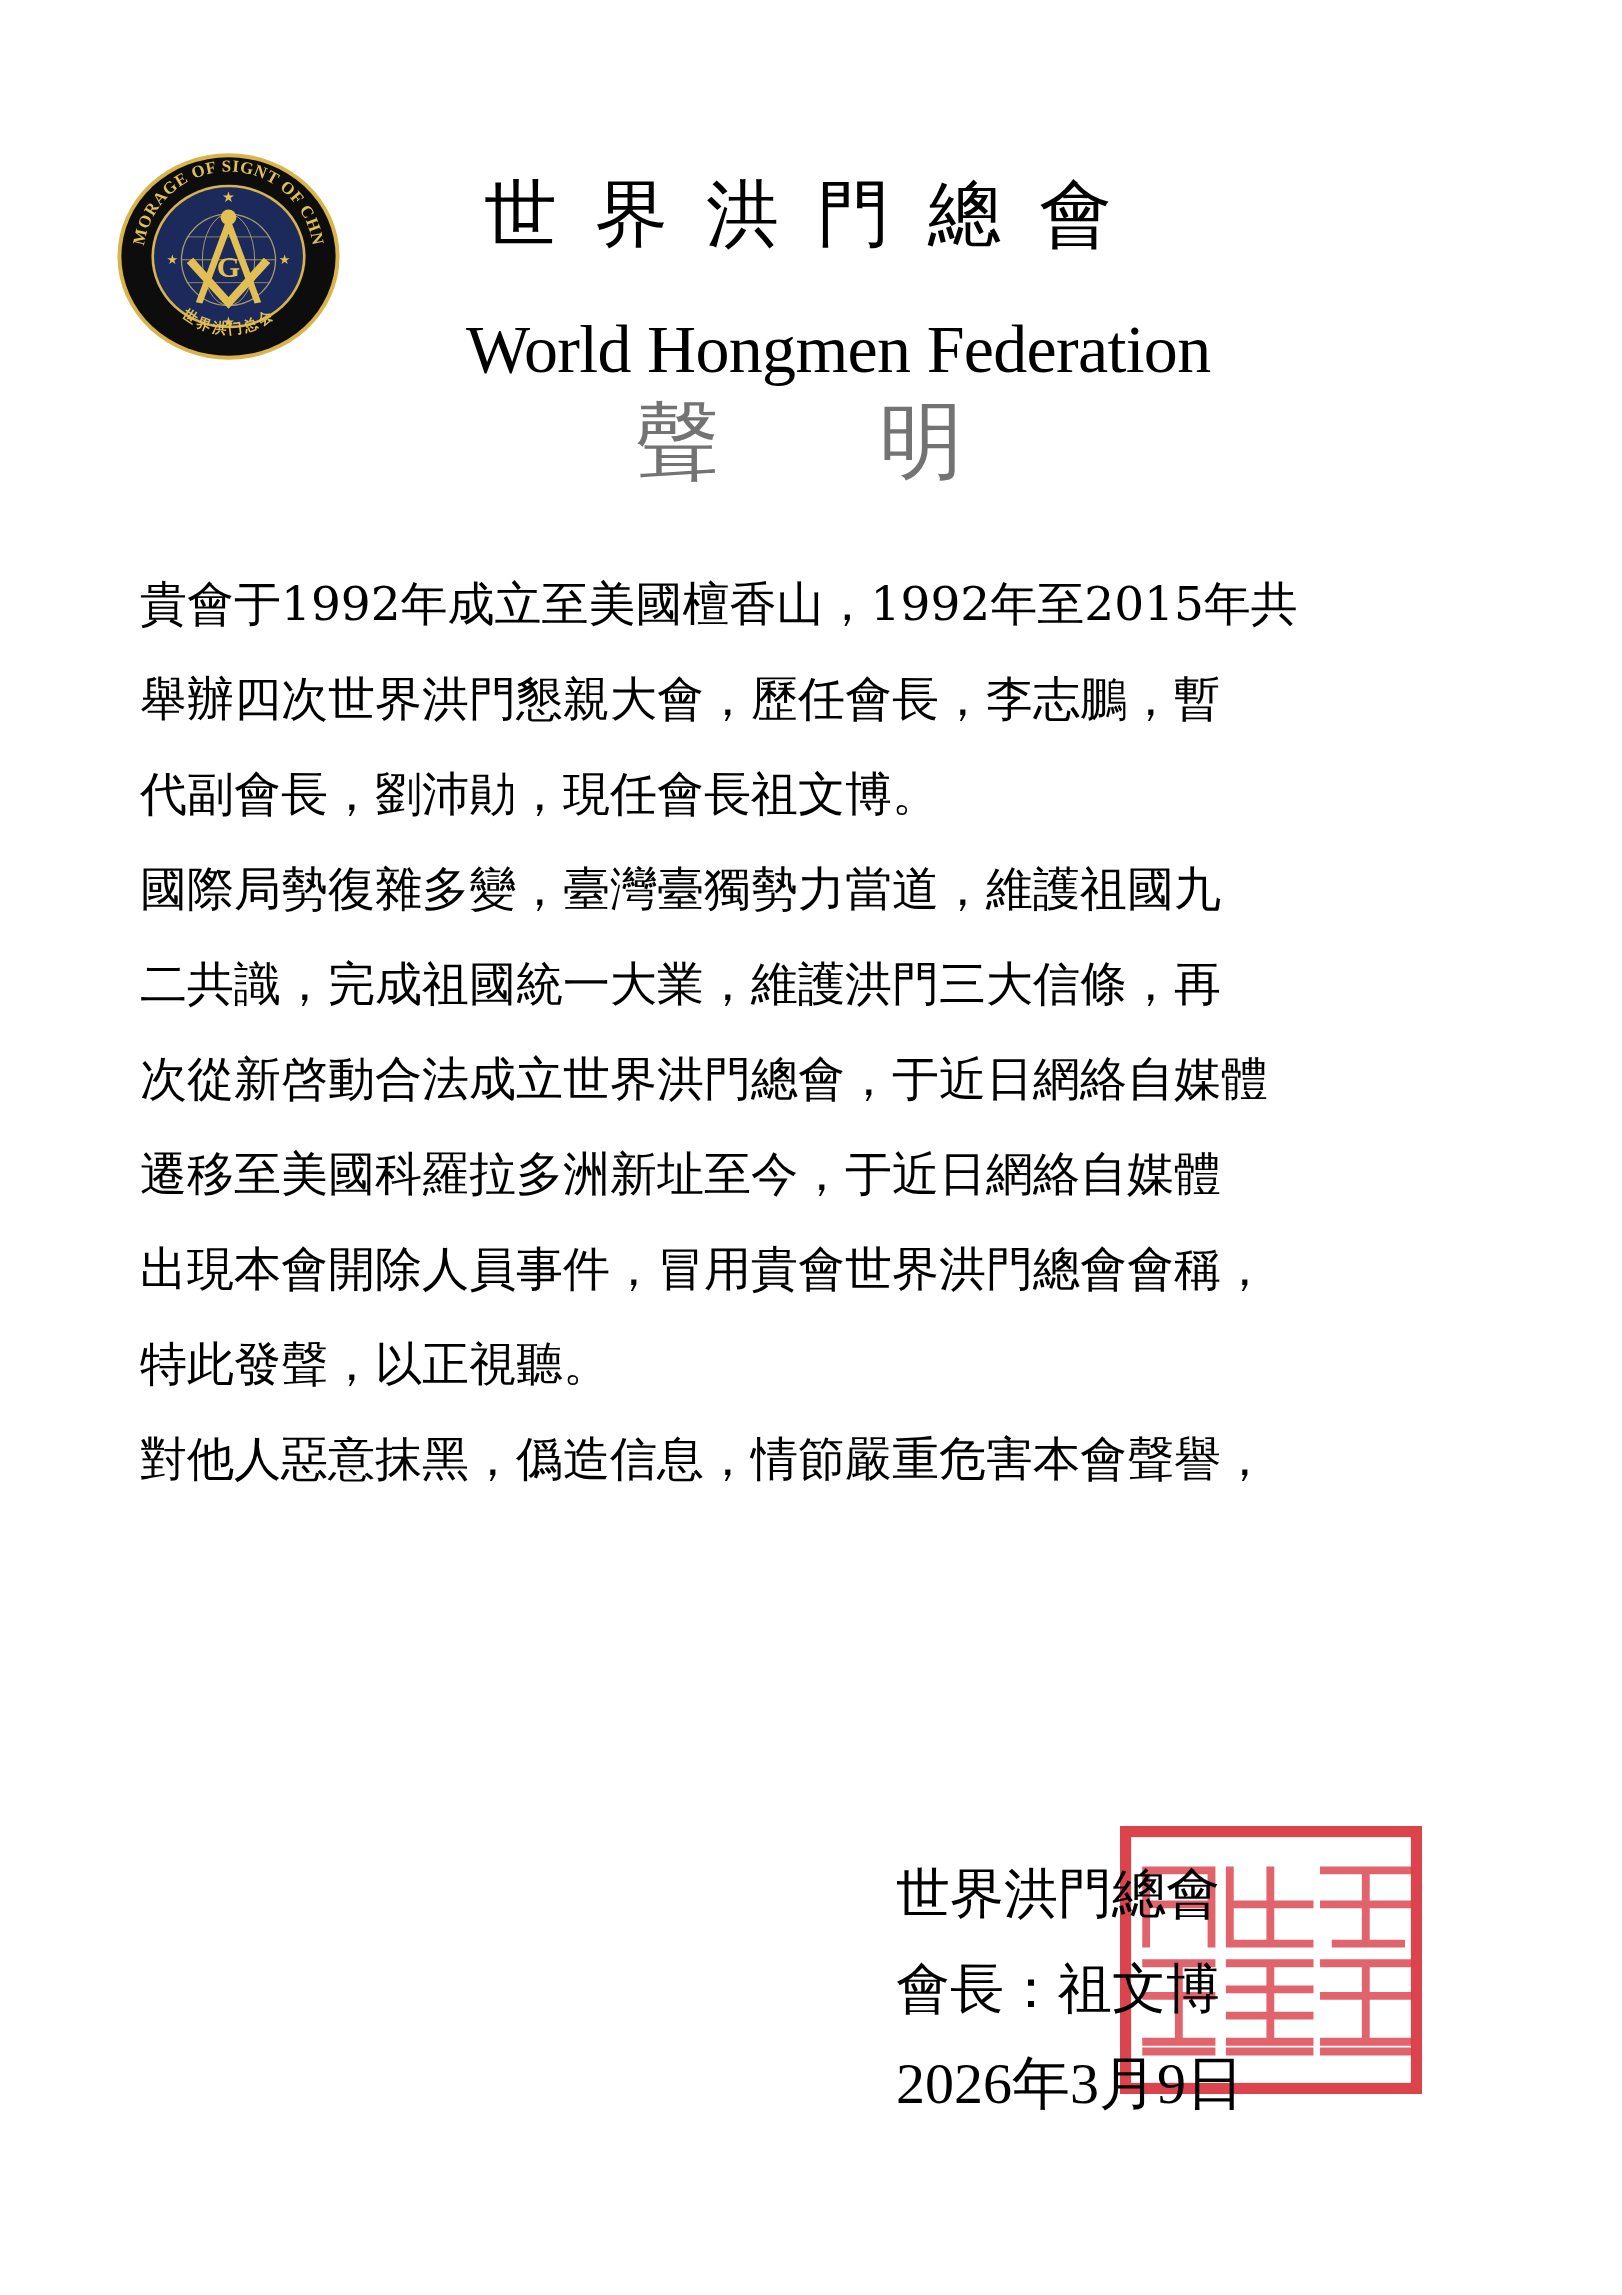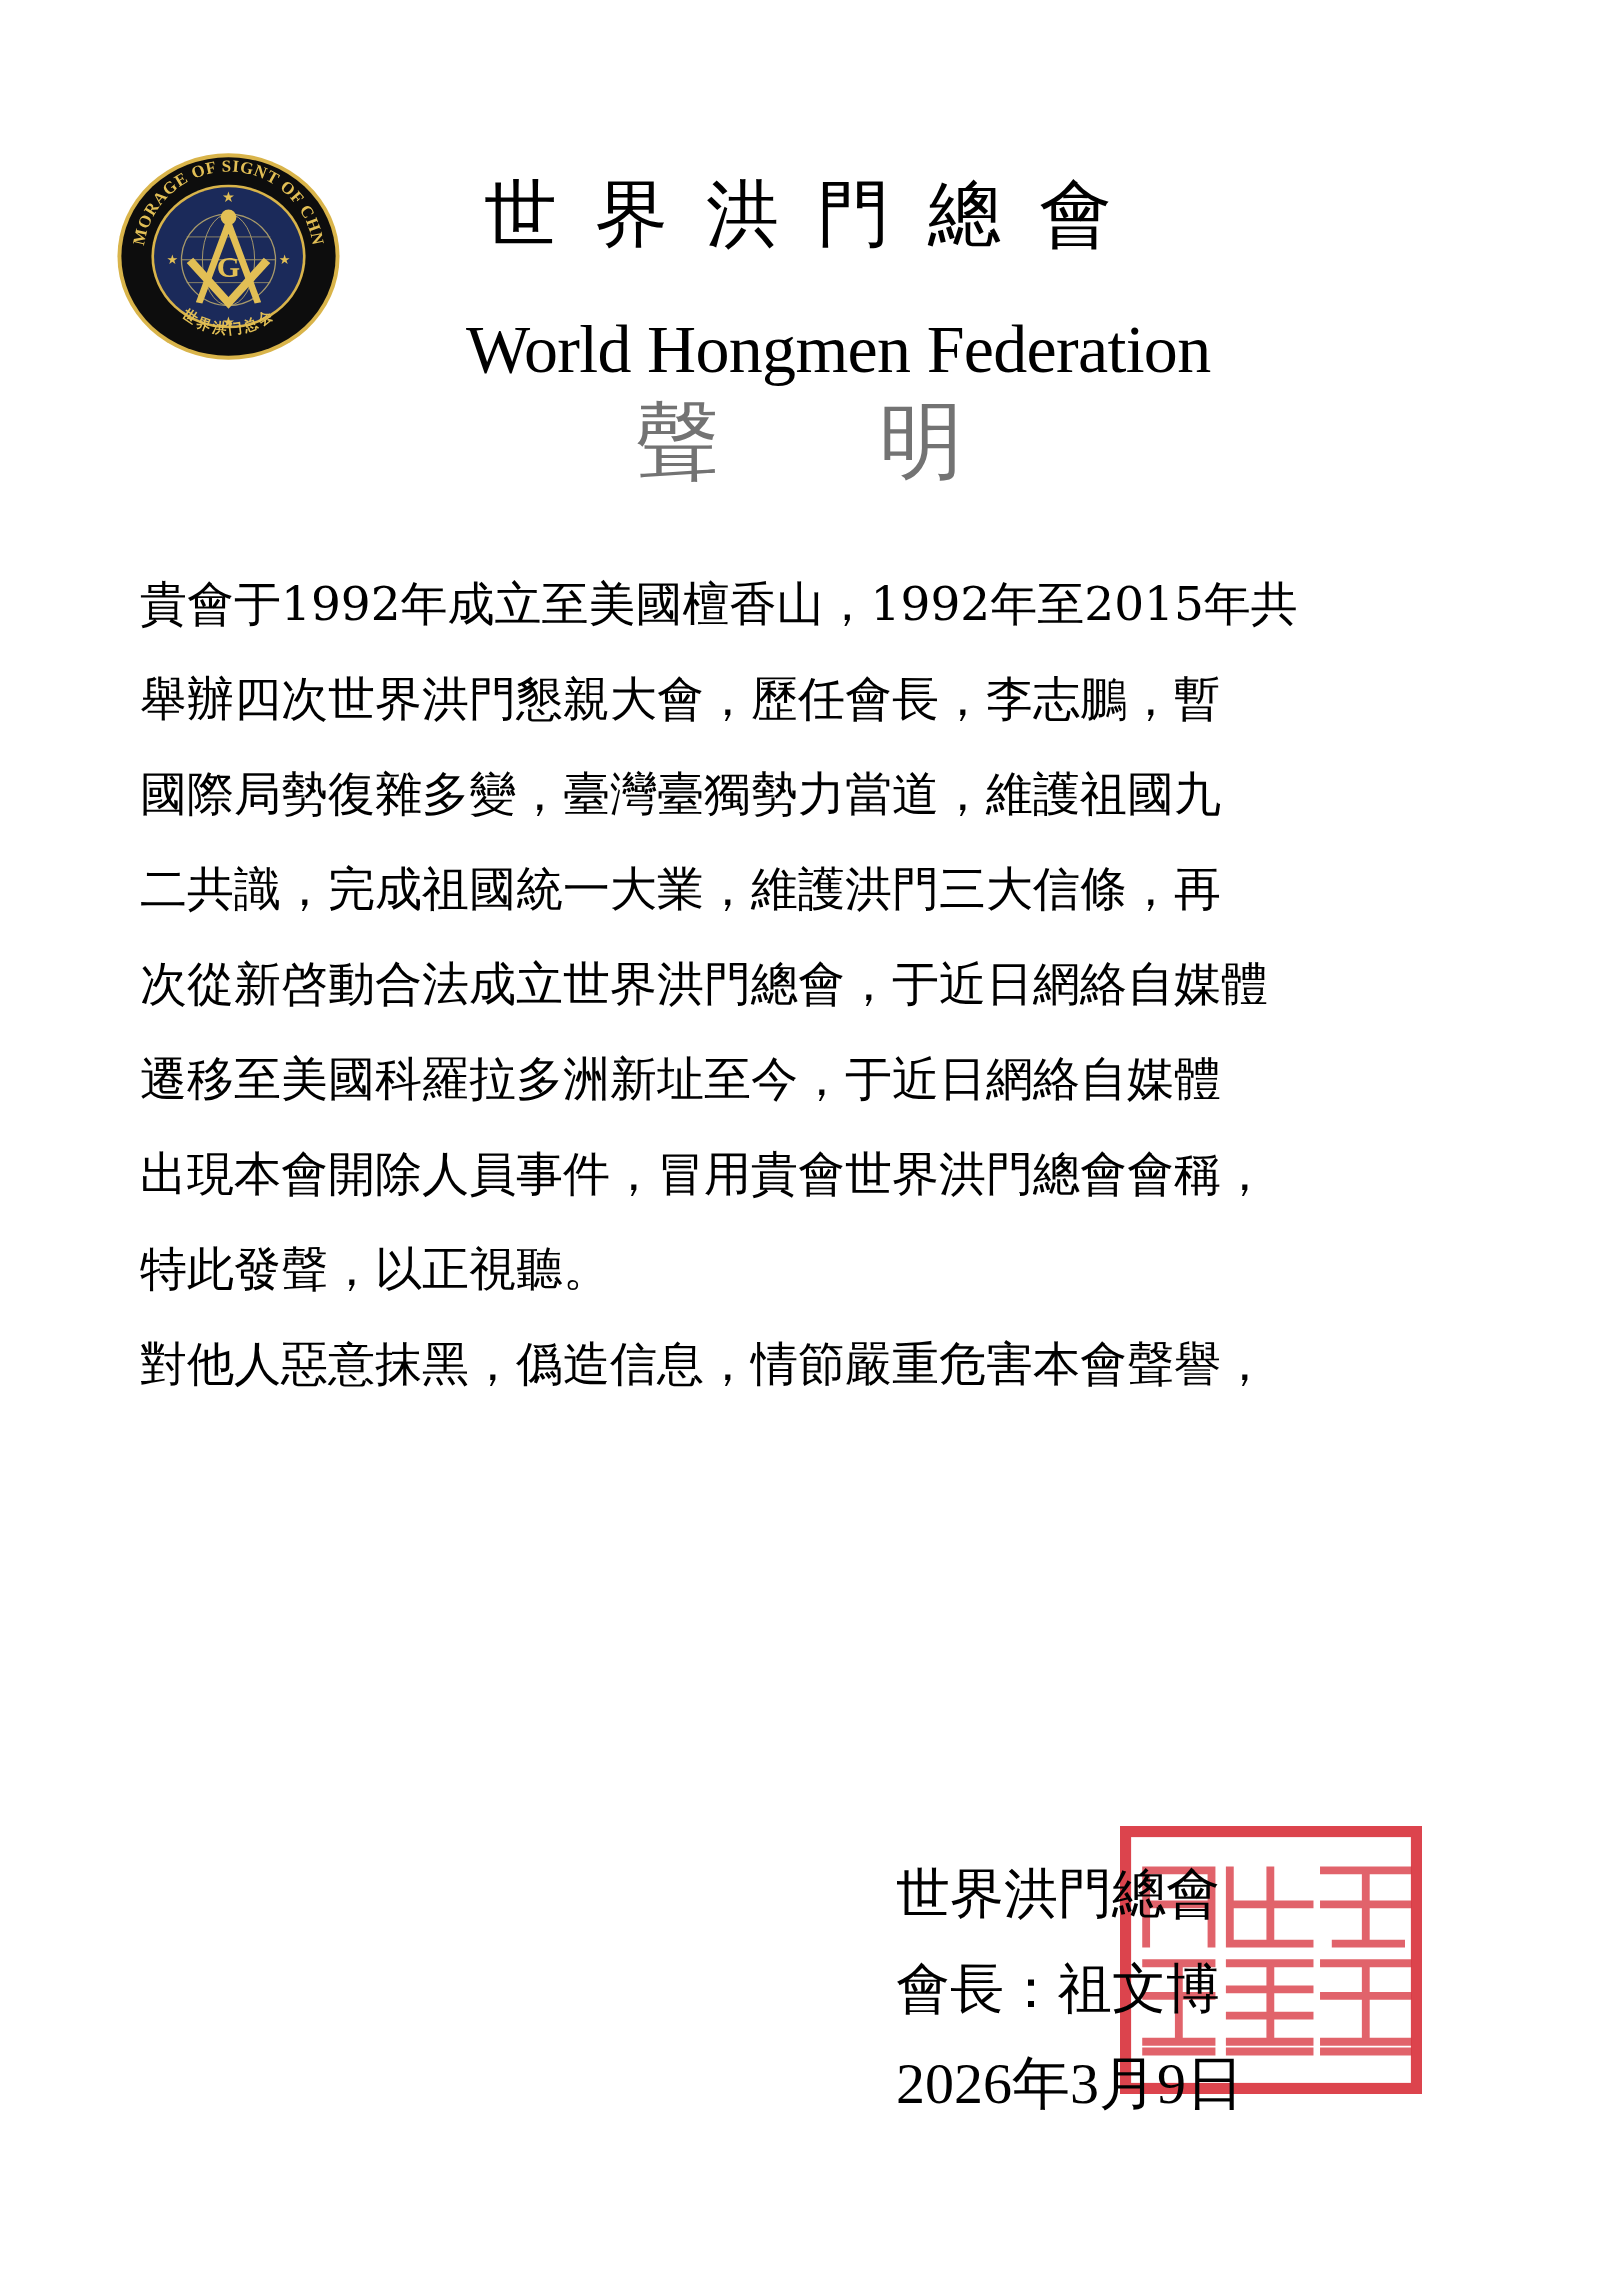--- a/index.html
+++ b/index.html
@@ -59,20 +59,21 @@
 <div class="title-zh">世界洪門總會</div>
 <div class="title-en">World Hongmen Federation</div>
 
 <div class="heading">
   <span class="g1">聲</span><span class="g2">明</span>
 </div>
 
 <div class="body">
   <div class="line">貴會于1992年成立至美國檀香山，1992年至2015年共</div>
   <div class="line">舉辦四次世界洪門懇親大會，歷任會長，李志鵬，暫</div>
+  <div class="line">代副會長，劉沛勛，現任會長祖文博。</div>
   <div class="line">國際局勢復雜多變，臺灣臺獨勢力當道，維護祖國九</div>
   <div class="line">二共識，完成祖國統一大業，維護洪門三大信條，再</div>
   <div class="line">次從新啓動合法成立世界洪門總會，于近日網絡自媒體</div>
   <div class="line">遷移至美國科羅拉多洲新址至今，于近日網絡自媒體</div>
   <div class="line">出現本會開除人員事件，冒用貴會世界洪門總會會稱，</div>
   <div class="line">特此發聲，以正視聽。</div>
   <div class="line">對他人惡意抹黑，僞造信息，情節嚴重危害本會聲譽，</div>
 </div>
 
 <div class="stamp">

